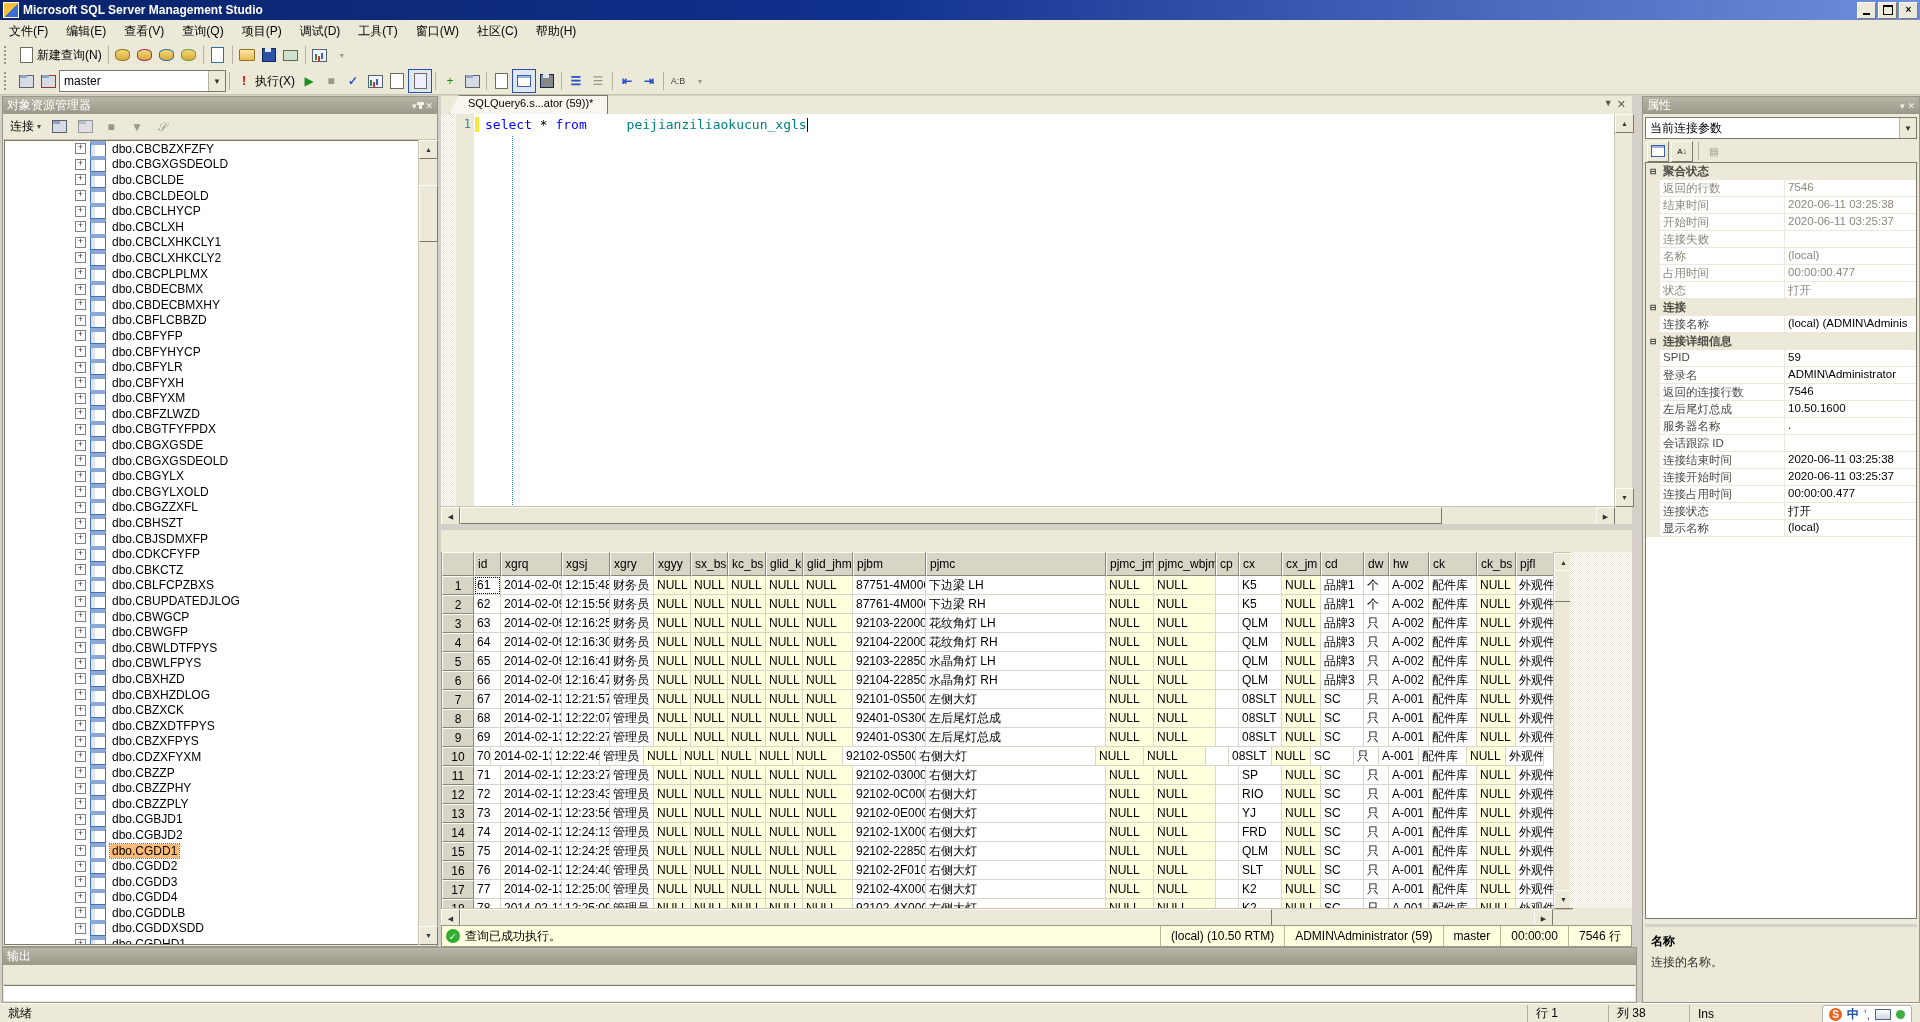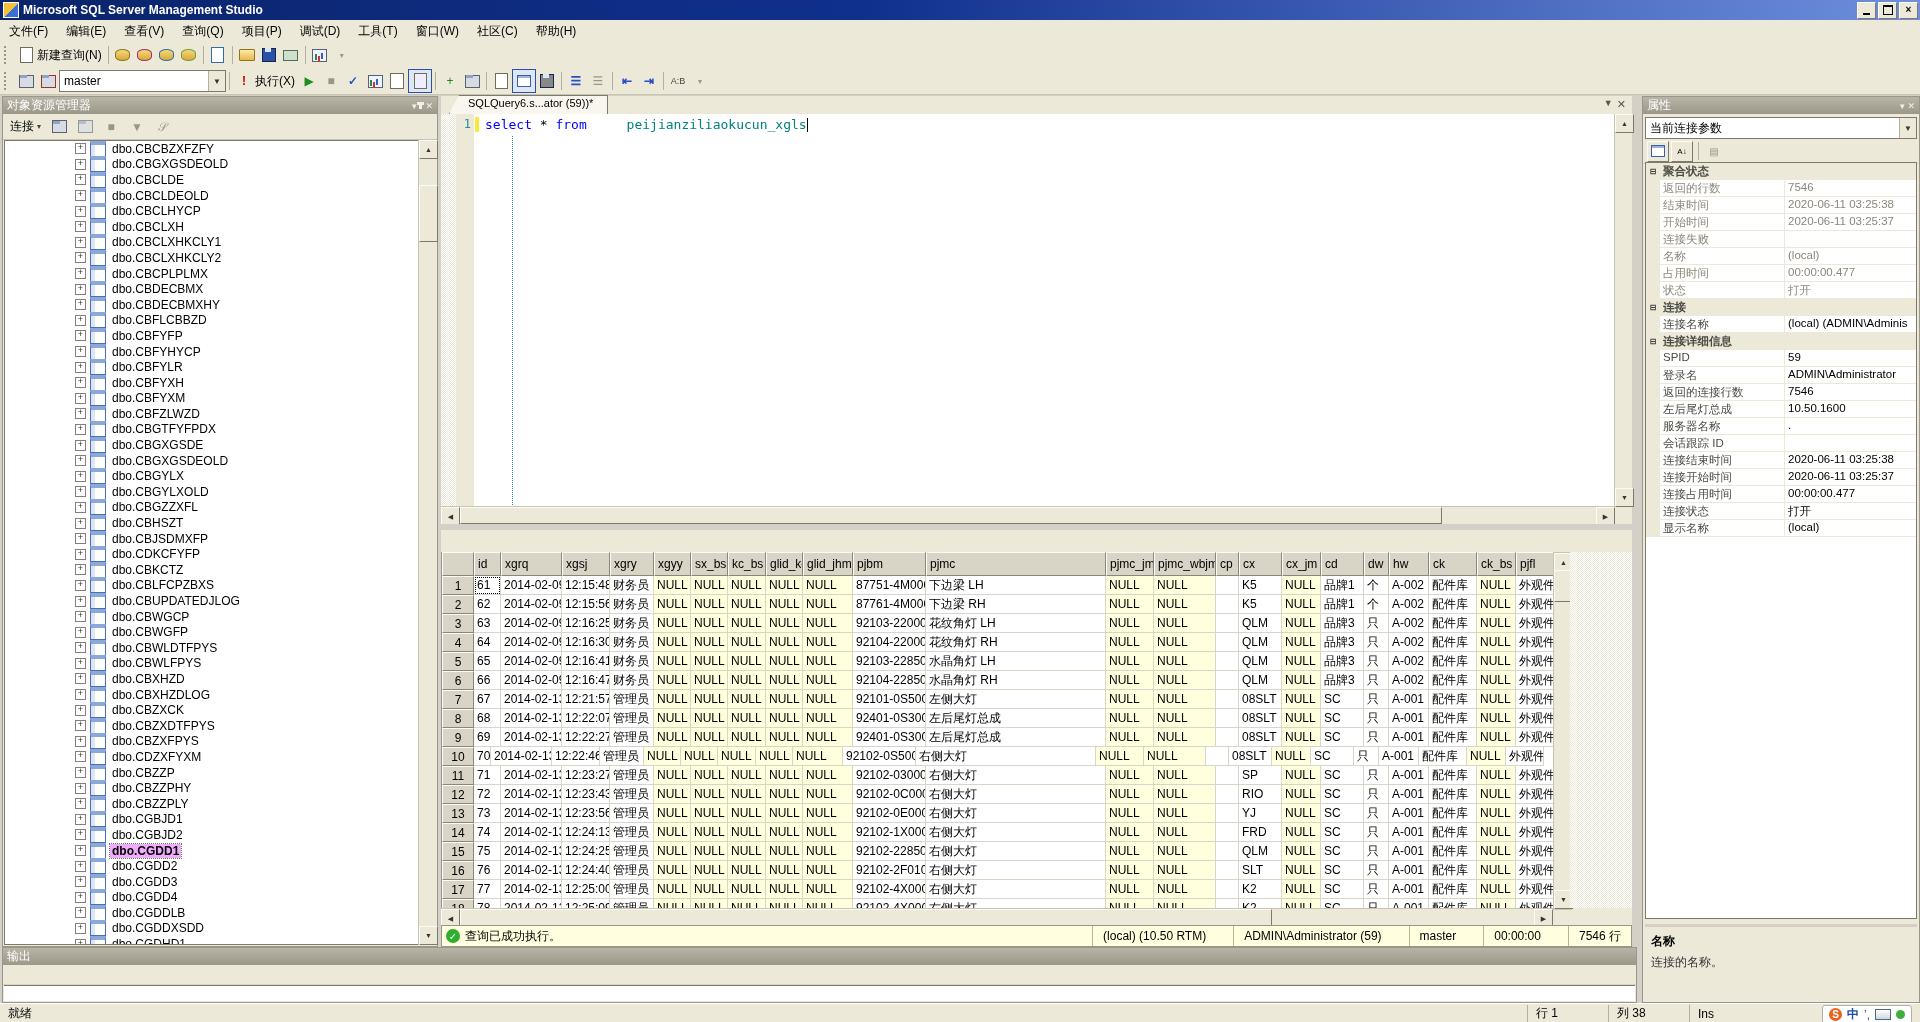--- a/index.html
+++ b/index.html
@@ -47,21 +47,21 @@
   .panel-title{height:17px;background:linear-gradient(#b8b4a6,#9c9889);color:#fff;display:flex;align-items:center;padding:0 4px;}
   .ptitle-btns{margin-left:auto;display:flex;gap:3px;align-items:center;color:#f2f0e8;font-size:9px;}
   .pin{width:3px;height:7px;background:#f2f0e8;position:relative;display:inline-block;}
   .pin::after{content:"";position:absolute;left:-2px;top:0;width:7px;height:3px;background:#f2f0e8;}
   #oe-toolbar{height:25px;display:flex;align-items:center;padding-left:4px;gap:4px;border-bottom:1px solid #c8c4b2;}
   #oe-tree{position:absolute;left:1px;top:43px;right:1px;bottom:1px;background:#fff;border:1px solid #7d796d;overflow:hidden;}
   .tree-row{height:15.6px;display:flex;align-items:center;padding-left:70px;white-space:nowrap;}
   .expander{width:9px;height:9px;border:1px solid #808080;background:#fff;font-size:9px;line-height:7px;text-align:center;color:#333;flex:none;}
   .tbl-icon{width:14px;height:11px;margin:0 4px;background:#fff;border:1px solid #4a6fb8;border-top:4px solid #8aa8d8;box-shadow:inset 4px 0 0 #dce6f4;flex:none;}
   .tree-label{padding:0 2px;}
-  .tree-row.sel .tree-label{background:#f0abfc;outline:1px dotted #7a7668;font-weight:bold;}
+  .tree-row.sel .tree-label{background:#fdba74;outline:1px dotted #7a7668;}
   #oe-scroll{position:absolute;right:1px;top:43px;width:17px;bottom:1px;background:#ece9d8;border-left:1px solid #c8c4b2;}
   .sbbtn{width:17px;height:17px;background:#ece9d8;display:flex;align-items:center;justify-content:center;font-size:7px;color:#333;}
   .sbthumb{position:absolute;left:0;width:17px;background:#ece9d8;}
   
   #editor-pane{left:441px;top:96px;width:1191px;height:428px;background:#ece9d8;}
   #tabstrip{height:18px;display:flex;align-items:flex-end;background:#ece9d8;border-bottom:1px solid #7d796d;}
   #doc-tab{height:17px;background:#f8f6ee;border:1px solid #7d796d;border-bottom:none;padding:1px 14px 0 18px;font-size:11px;clip-path:polygon(10px 0,100% 0,100% 100%,0 100%);margin-left:8px;white-space:nowrap;}
   #tab-btns{margin-left:auto;display:flex;gap:4px;padding:0 6px 3px 0;color:#555;font-size:9px;}
   #editor{position:absolute;left:0;top:18px;width:1174px;height:393px;background:#fff;overflow:hidden;}
   #ed-margin{position:absolute;left:0;top:0;width:15px;height:100%;}
@@ -90,21 +90,21 @@
   .gcell.hdr,.gcell.rownum{background:#d8d4c6;border:1px solid;border-color:#fdfbf5 #8a8679 #8a8679 #fdfbf5;text-align:left;line-height:20px;}
   .gcell.rownum{text-align:center;line-height:16px;}
   .gcell.nullv{background:#ffffdd;}
   .gcell.focus{outline:1px dotted #000;outline-offset:-2px;}
   #grid-vscroll{position:absolute;left:1112px;top:22px;width:17px;height:356px;background:#ece9d8;border:1px solid #c8c4b2;}
   #grid-filler{position:absolute;left:1129px;top:22px;right:0;height:356px;}
   #grid-hscroll{position:absolute;left:0;top:378px;width:1112px;height:17px;background:#ece9d8;display:flex;border-top:1px solid #c8c4b2;}
   #yellowbar{position:absolute;left:0;top:395px;width:1191px;height:22px;background:#ffffdf;border:1px solid #9a968a;box-sizing:border-box;display:flex;align-items:center;padding-left:4px;font-size:12px;}
   .check-circle{width:14px;height:14px;border-radius:50%;background:#2fae2f;color:#fff;font-size:10px;display:flex;align-items:center;justify-content:center;margin-right:5px;flex:none;}
   #ystatus-segs{margin-left:auto;display:flex;height:100%;align-items:center;}
-  .yseg{border-left:1px solid #b9b694;padding:0 10px;height:100%;display:flex;align-items:center;white-space:nowrap;margin-left:17px;}
+  .yseg{border-left:1px solid #b9b694;padding:0 10px;height:100%;display:flex;align-items:center;white-space:nowrap;}
   
   #output-panel{left:2px;top:947px;width:1635px;height:56px;background:#ece9d8;border:1px solid #9a968a;box-sizing:border-box;}
   #output-strip{height:19px;background:#ece9d8;border-bottom:1px solid #d8d4c2;}
   #output-body{position:absolute;left:1px;right:1px;bottom:1px;top:37px;background:#fff;border-top:1px solid #7d796d;}
   
   #properties-panel{left:1642px;top:96px;width:278px;height:907px;background:#ece9d8;border:1px solid #9a968a;box-sizing:border-box;}
   #prop-combo{margin:3px 2px 0 2px;}
   #prop-toolbar{height:24px;display:flex;align-items:center;gap:2px;padding-left:4px;border-bottom:1px solid #d8d4c2;}
   .ptb{width:20px;height:19px;display:flex;align-items:center;justify-content:center;font-size:10px;}
   #prop-grid{position:absolute;left:2px;right:2px;top:65px;bottom:83px;background:#fff;border:1px solid #7d796d;overflow:hidden;}

